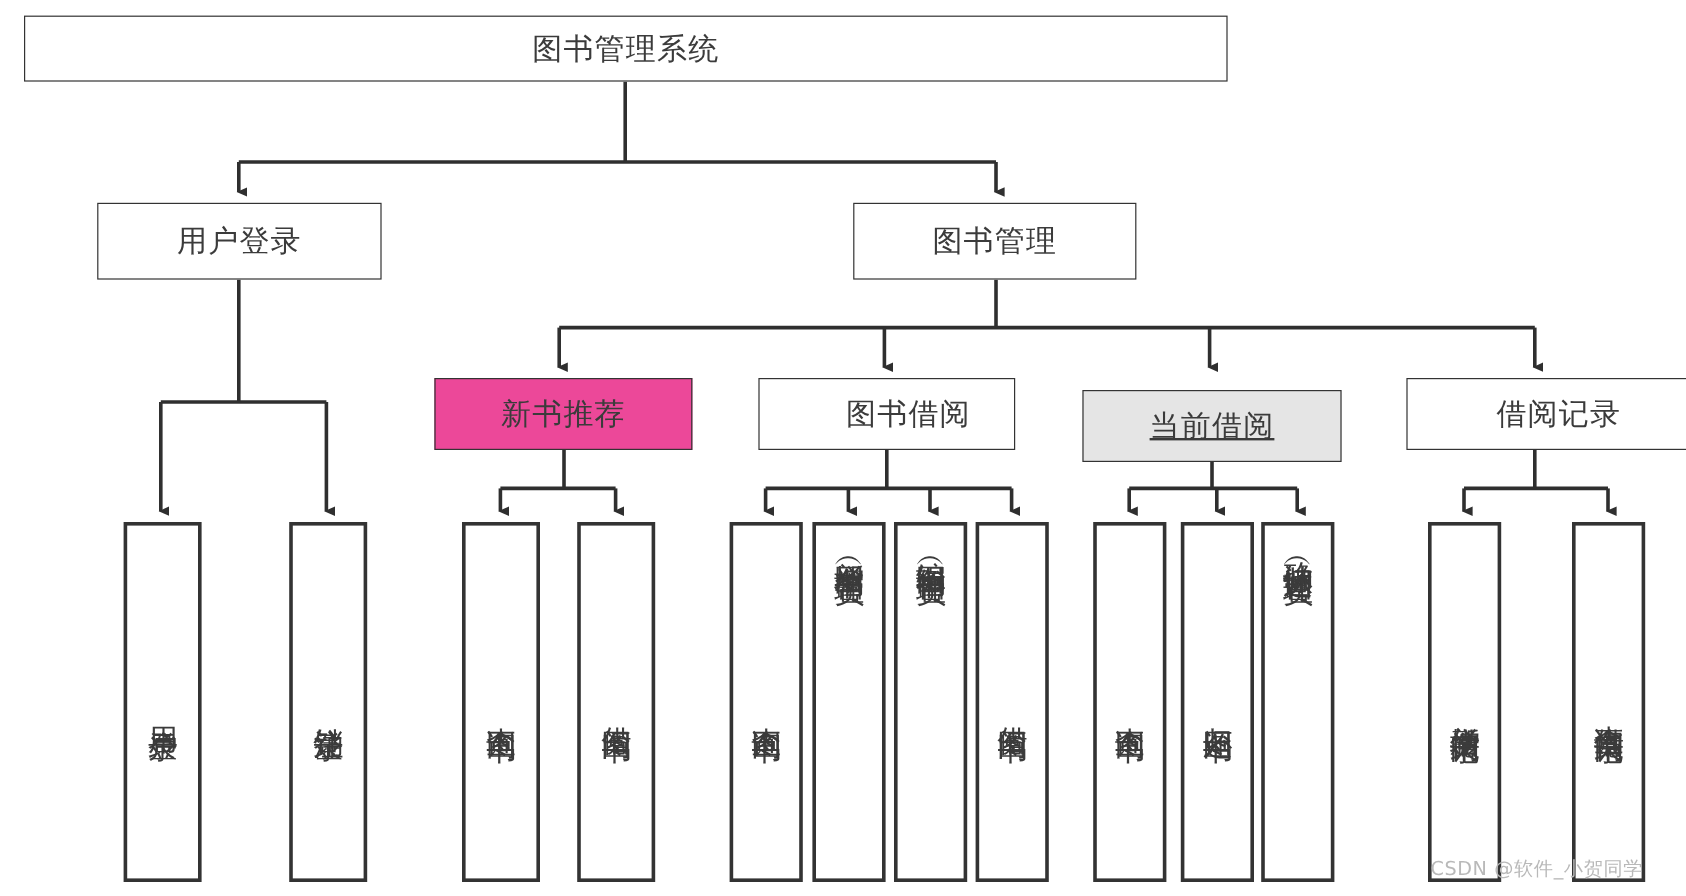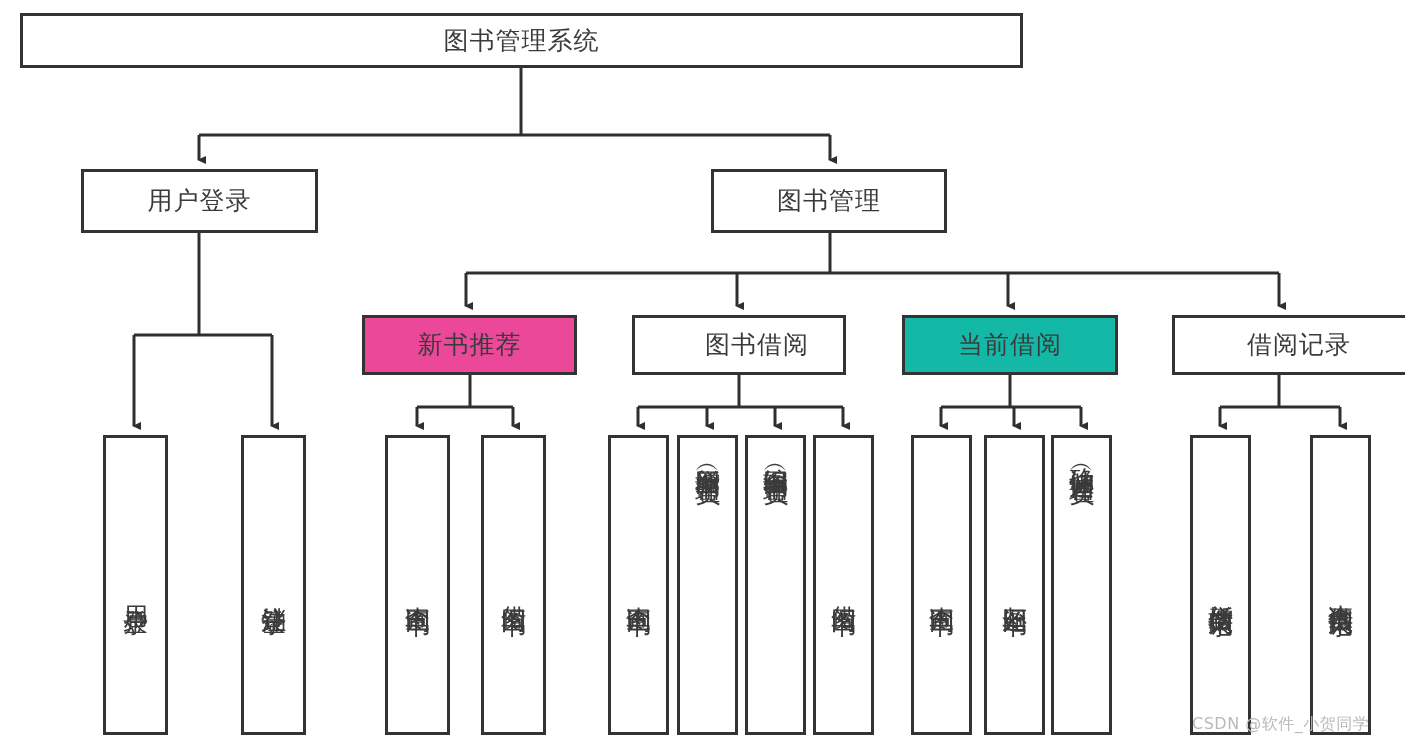--- a/index.html
+++ b/index.html
@@ -21,21 +21,21 @@
   #diagram-svg {
     position: absolute;
     left: 0;
     top: 0;
     width: 1405px;
     height: 747px;
   }
   .node {
     position: absolute;
     box-sizing: border-box;
-    border: 3px solid #84cc16;
+    border: 1px solid #84cc16;
     background: #ffffff;
     display: flex;
     align-items: center;
     justify-content: center;
     color: #3a3a3a;
   }
   .node-label {
     font-size: 25px;
     line-height: 1.25;
     letter-spacing: 1px;
@@ -136,21 +136,21 @@
   <div class="node" style="left: 711px; top: 169px; width: 236px; height: 64px; border-color: rgb(51, 51, 51); background: rgb(255, 255, 255);">
     <span class="node-label" style="color: rgb(59, 59, 59);">图书管理</span>
   </div>
 
   <div class="node" style="left: 362px; top: 315px; width: 215px; height: 60px; border-color: rgb(51, 51, 51); background: #ec4899;">
     <span class="node-label" style="color: rgb(59, 59, 59);">新书推荐</span>
   </div>
   <div class="node" style="left: 632px; top: 315px; width: 214px; height: 60px; border-color: rgb(51, 51, 51); background: rgb(255, 255, 255); padding-left: 36px;">
     <span class="node-label" style="color: rgb(59, 59, 59);">图书借阅</span>
   </div>
-  <div class="node" style="left: 902px; top: 315px; width: 216px; height: 60px; border-color: rgb(51, 51, 51); background: #14b8a6;">
+  <div class="node" style="left: 902px; top: 325px; width: 216px; height: 60px; border-color: rgb(51, 51, 51); background: #e5e5e5; text-decoration: underline;">
     <span class="node-label" style="color: rgb(59, 59, 59);">当前借阅</span>
   </div>
   <div class="node" style="left: 1172px; top: 315px; width: 254px; height: 60px; border-color: rgb(51, 51, 51); background: rgb(255, 255, 255);">
     <span class="node-label" style="color: rgb(59, 59, 59);">借阅记录</span>
   </div>
 
   <div class="node leaf center-text" style="left: 103px; top: 435px; width: 65px; height: 300px; border-color: rgb(51, 51, 51); background: rgb(255, 255, 255);">
     <span class="node-label" style="color: rgb(59, 59, 59);">用户登录</span>
   </div>
   <div class="node leaf center-text" style="left: 241px; top: 435px; width: 65px; height: 300px; border-color: rgb(51, 51, 51); background: rgb(255, 255, 255);">

